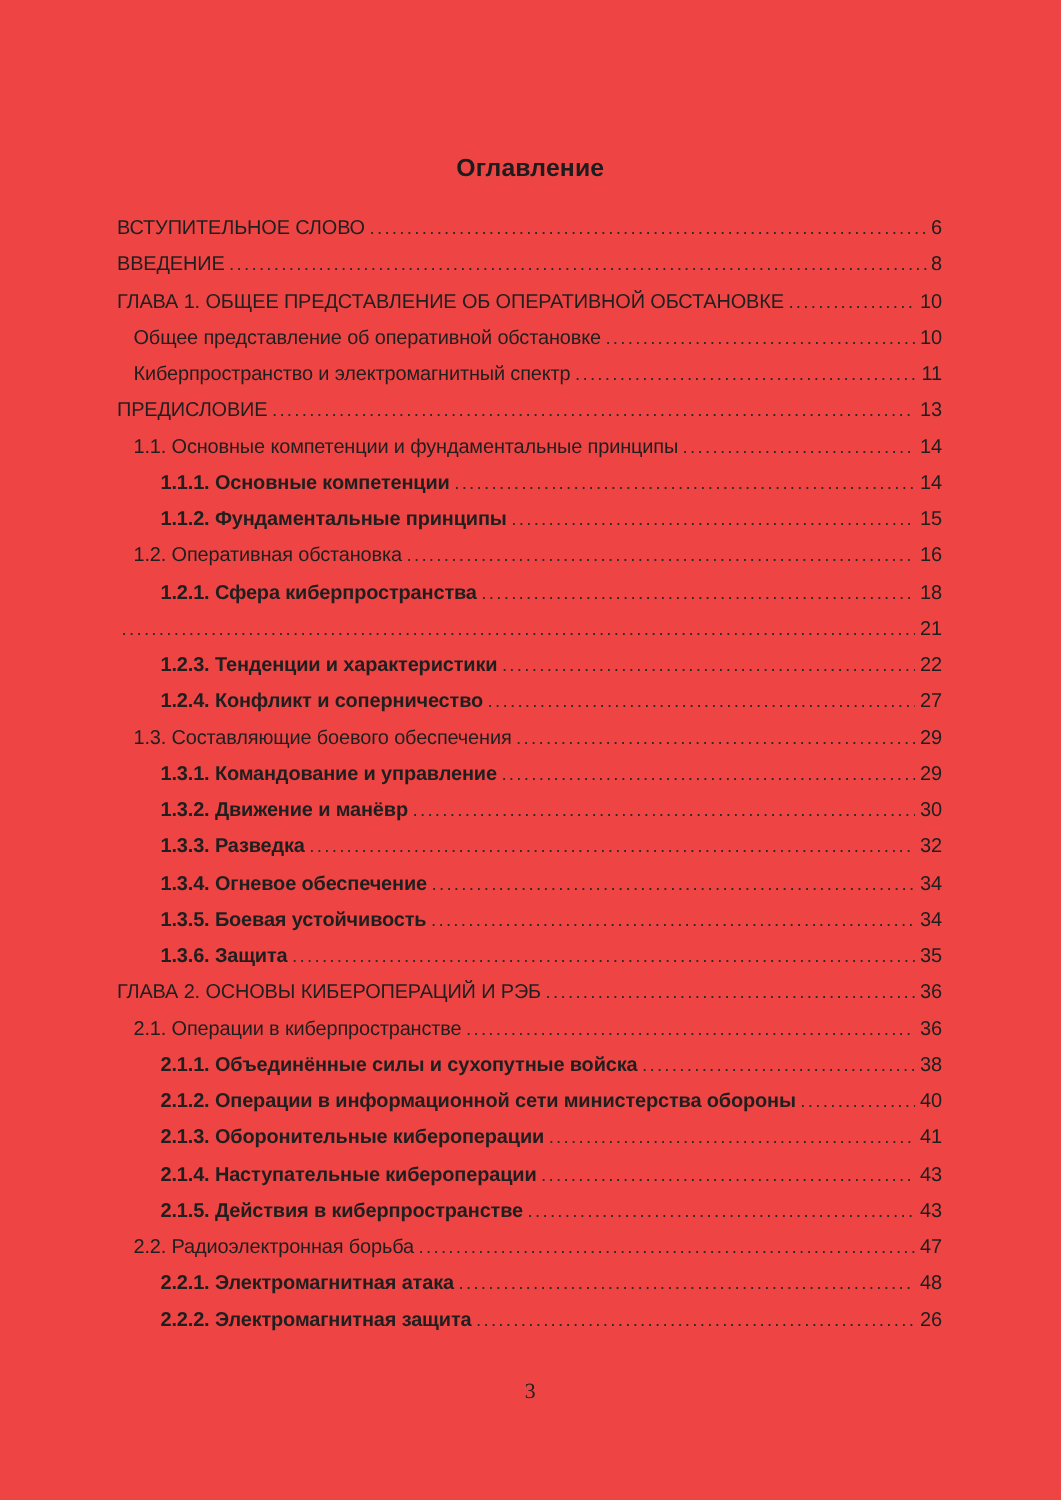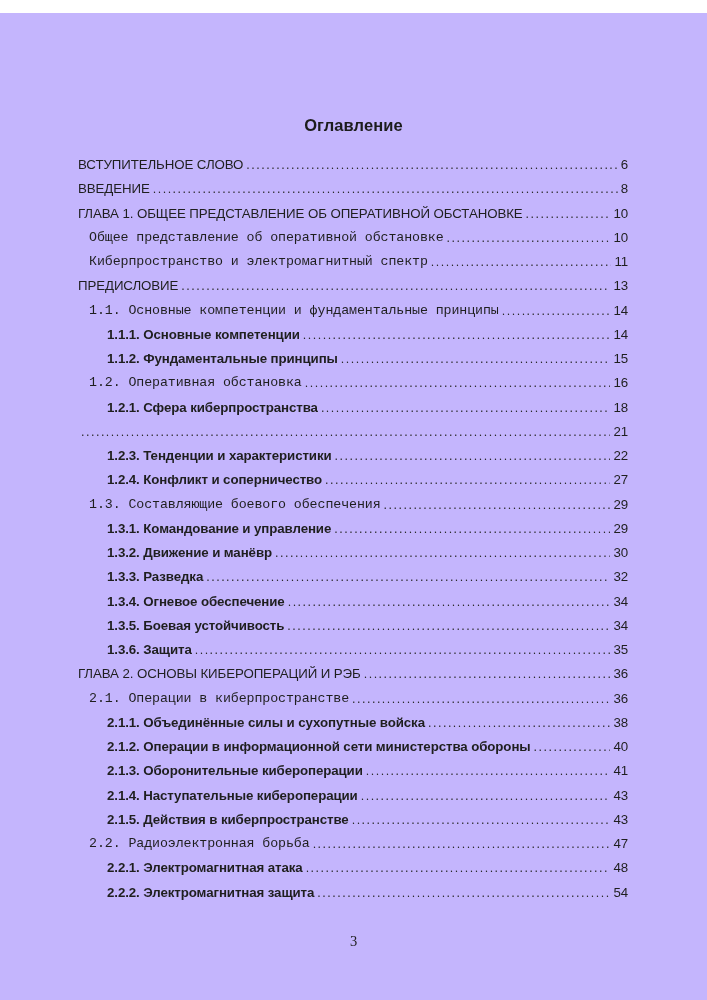--- a/index.html
+++ b/index.html
@@ -11,22 +11,21 @@
     width: 707px;
     height: 1000px;
     position: relative;
     overflow: hidden;
     font-family: "Liberation Sans", "DejaVu Sans", sans-serif;
     color: #1f1f1f;
   }
   .page {
     position: absolute;
     inset: 0;
-    background: #c4b5fd;
-    margin-top: 13px;
+    background: #ef4444;
   }
   .doc-title {
     position: absolute;
     top: 103px;
     left: 0;
     width: 707px;
     margin: 0;
     text-align: center;
     font-size: 16.5px;
     font-weight: bold;
@@ -45,21 +44,21 @@
     height: 24.25px;
     font-size: 13.3px;
     letter-spacing: -0.1px;
     line-height: 24.25px;
     white-space: nowrap;
   }
   .toc-row .lbl {
     white-space: nowrap;
     flex: 0 0 auto;
   }
-  .toc-row.l2 .lbl { padding-left: 11px; font-family: Liberation Mono, monospace; }
+  .toc-row.l2 .lbl { padding-left: 11px; }
   .toc-row.l3 .lbl { padding-left: 29px; font-weight: bold; }
   .toc-row .dots {
     flex: 1 1 auto;
     overflow: hidden;
     margin: 0 3px 0 3px;
     color: #2b2b2b;
   }
   .toc-row .dots::after {
     content: "..................................................................................................................................................................................";
     letter-spacing: 1.5px;
@@ -231,17 +230,17 @@
         <span class="pg">47</span>
       </div>
       <div class="toc-row l3">
         <span class="lbl">2.2.1. Электромагнитная атака</span>
         <span class="dots"></span>
         <span class="pg">48</span>
       </div>
       <div class="toc-row l3">
         <span class="lbl">2.2.2. Электромагнитная защита</span>
         <span class="dots"></span>
-        <span class="pg">54</span>
+        <span class="pg">26</span>
       </div>
     </div>
   <div class="footer-num">3</div>
 </main>
 
 </body></html>

